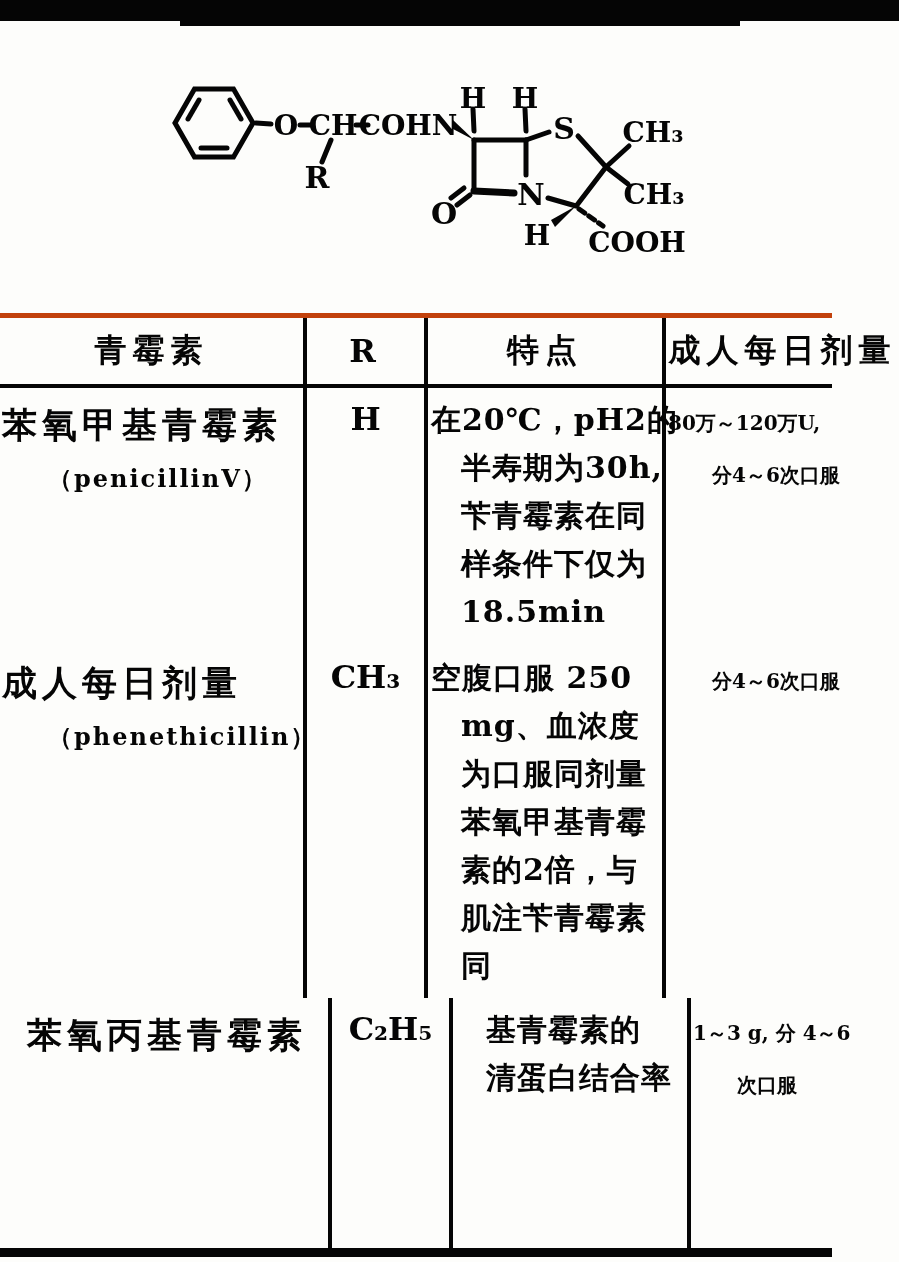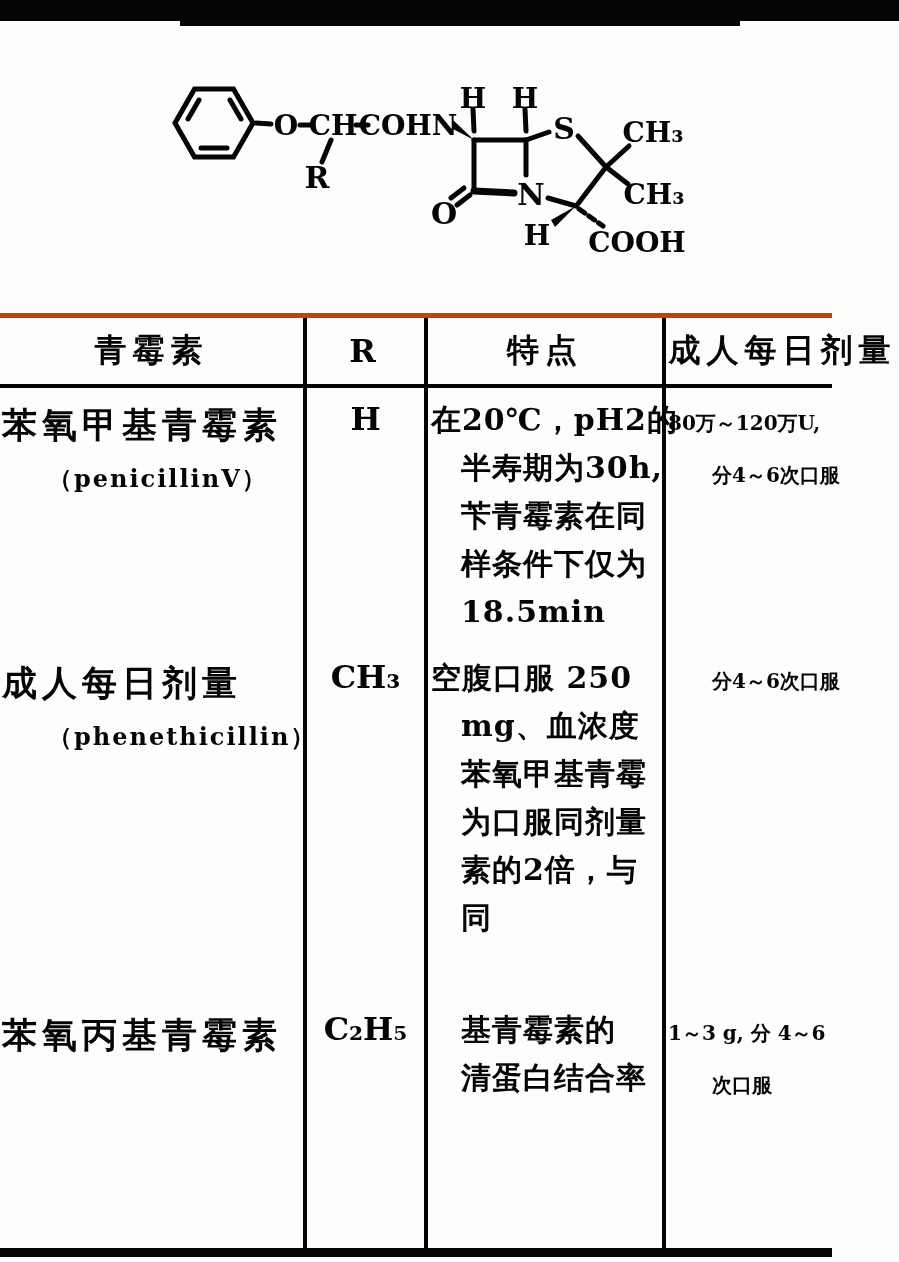--- a/index.html
+++ b/index.html
@@ -36,21 +36,21 @@
   }
   .hrow,.brow{display:grid;grid-template-columns:303px 121px 238px 237px;}
   .hrow{height:66px;border-bottom:4px solid #050505;}
   .hc{
     display:flex;align-items:center;justify-content:center;
     font-size:32px;letter-spacing:6px;
   }
   .bl{border-left:4px solid #050505;}
   .r1{height:258px;}
   .r2{height:352px;}
-  .r3{height:250px;}
+  .r3{height:250px;padding-left:25px;}
   .cell{box-sizing:border-box;}
   .cname{padding:10px 0 0 2px;font-size:35px;letter-spacing:5px;line-height:54px;white-space:nowrap;}
   .cname .en{padding-left:46px;font-size:24px;letter-spacing:2px;}
   .crv{padding-top:12px;text-align:center;font-size:32px;}
   .cfeat{padding:8px 0 0 3px;font-size:30px;letter-spacing:1px;line-height:48px;}
   .cfeat .ind{padding-left:30px;}
   .cdose{padding:9px 0 0 2px;font-size:20px;line-height:52px;}
   .cdose .ind{padding-left:44px;}
   .fline,.dline,.nline{white-space:nowrap;}
 </style>
@@ -147,23 +147,24 @@
       <div class="cell cname">
         <div class="nline">成人每日剂量</div>
         <div class="nline en">（phenethicillin）</div>
       </div>
       <div class="cell crv bl">
         <div>CH₃</div>
       </div>
       <div class="cell cfeat bl">
         <div class="fline">空腹口服 250</div>
         <div class="fline ind">mg、血浓度</div>
+        <div class="fline ind">为口服同剂量</div>
         <div class="fline ind">苯氧甲基青霉</div>
-        <div class="fline ind">为口服同剂量</div>
         <div class="fline ind">素的2倍，与</div>
+        <div class="fline ind">肌注苄青霉素</div>
         <div class="fline ind">同</div>
       </div>
       <div class="cell cdose bl">
         <div class="dline ind">分4～6次口服</div>
       </div>
     </div>
 
     <div class="brow r3">
       <div class="cell cname">
         <div class="nline">苯氧丙基青霉素</div>

